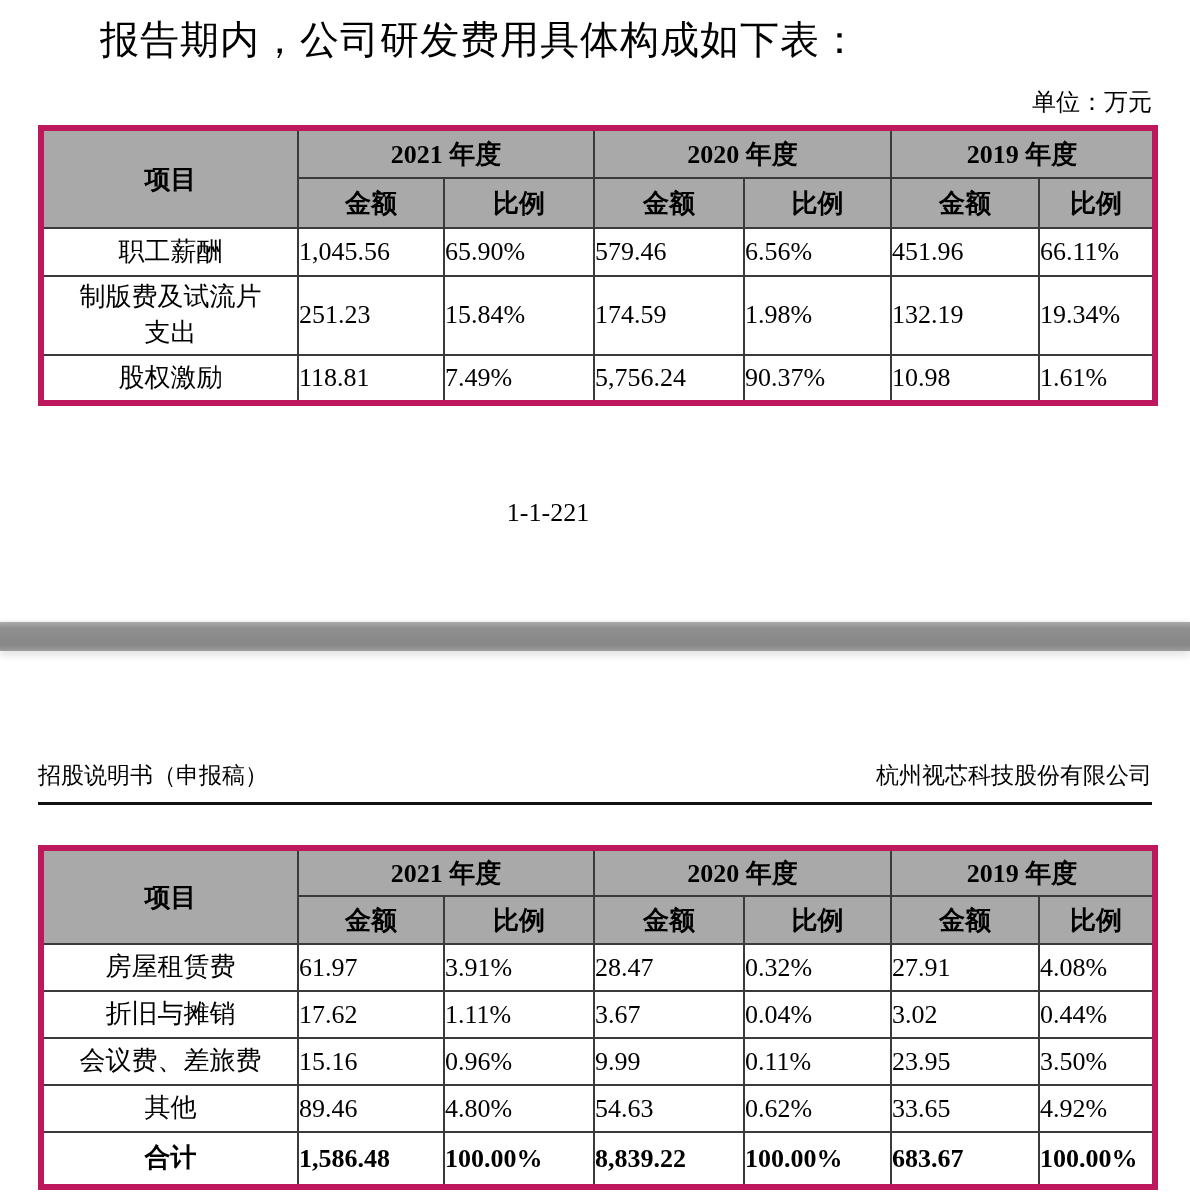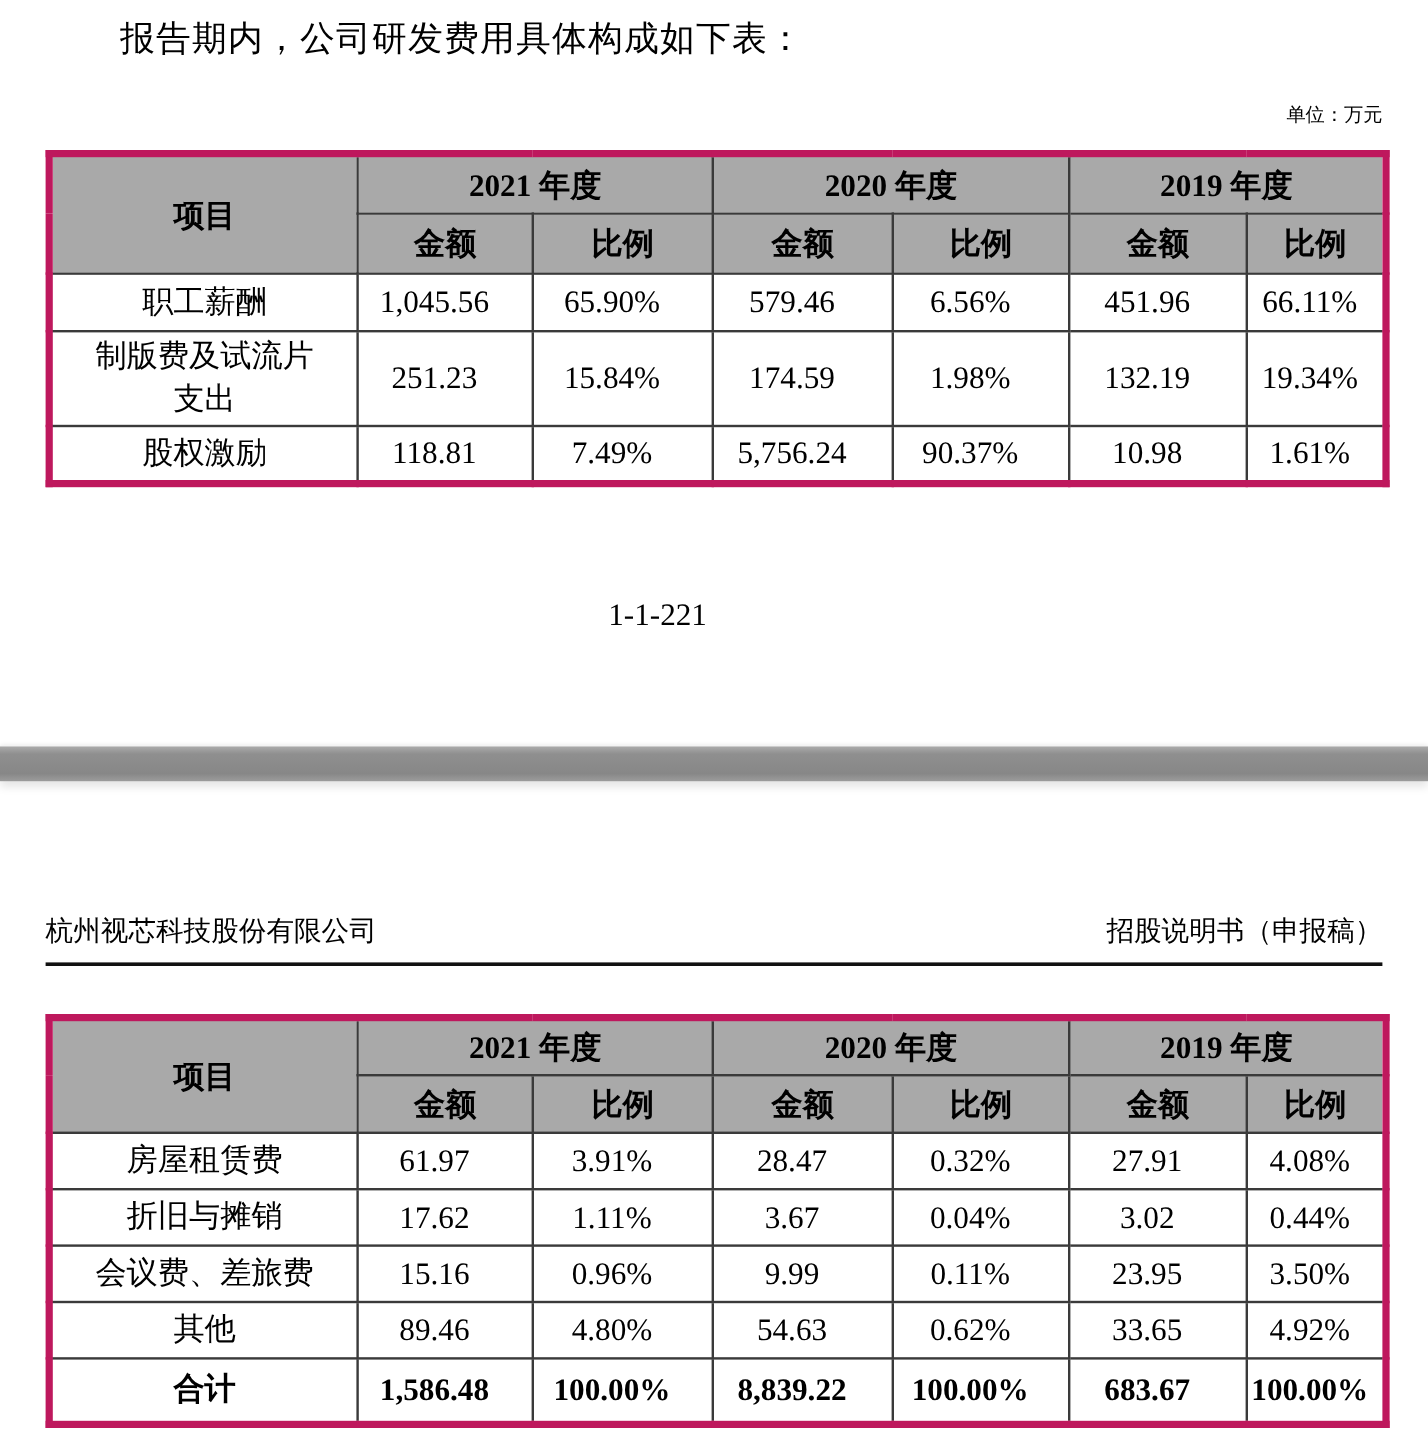--- a/index.html
+++ b/index.html
@@ -9,27 +9,27 @@
     color: #000;
     font-family: "Liberation Serif", "DejaVu Serif", serif;
     position: relative;
     overflow: hidden;
   }
   .abs { position: absolute; }
 
   
   .intro {
     top: 13px; left: 100px;
-    font-size: 29px;
+    font-size: 39px;
     letter-spacing: 1px;
   }
   .unit-label {
     top: 86px; left: 38px; width: 1114px;
     text-align: right;
-    font-size: 16px;
+    font-size: 24px;
   }
 
   
   table.fin {
     border-collapse: collapse;
     table-layout: fixed;
     width: 1114px;
     border: 6px solid #be185d;
   }
   table.fin th, table.fin td {
@@ -55,21 +55,21 @@
   tr.total-row  { height: 55px; }
   tr.total-row td { font-weight: bold; }
 
   td.item-cell {
     text-align: center;
     padding: 2px 24px;
     line-height: 1.4;
     margin-top: 10px;
   }
   td.num-cell {
-    text-align: center;
+    text-align: left;
     padding-right: 18px;
   }
   td.num-cell:last-child { padding-right: 9px; }
 
   
   .page-number {
     top: 498px; left: 0; width: 1096px;
     text-align: center;
     font-size: 26px;
   }
@@ -152,22 +152,22 @@
       <td class="num-cell">1.61%</td>
     </tr>
   </tbody>
 </table>
 
 <div class="abs page-number">1-1-221</div>
 
 <div class="abs page-break-bar"></div>
 
 <div class="abs p2-header">
+  <span>招股说明书（申报稿）</span>
   <span>杭州视芯科技股份有限公司</span>
-  <span>招股说明书（申报稿）</span>
 </div>
 
 <table class="abs fin t2">
   <colgroup>
     <col style="width:257px">
       <col style="width:146px">
       <col style="width:150px">
     <col style="width:150px">
       <col style="width:147px">
       <col style="width:148px">

